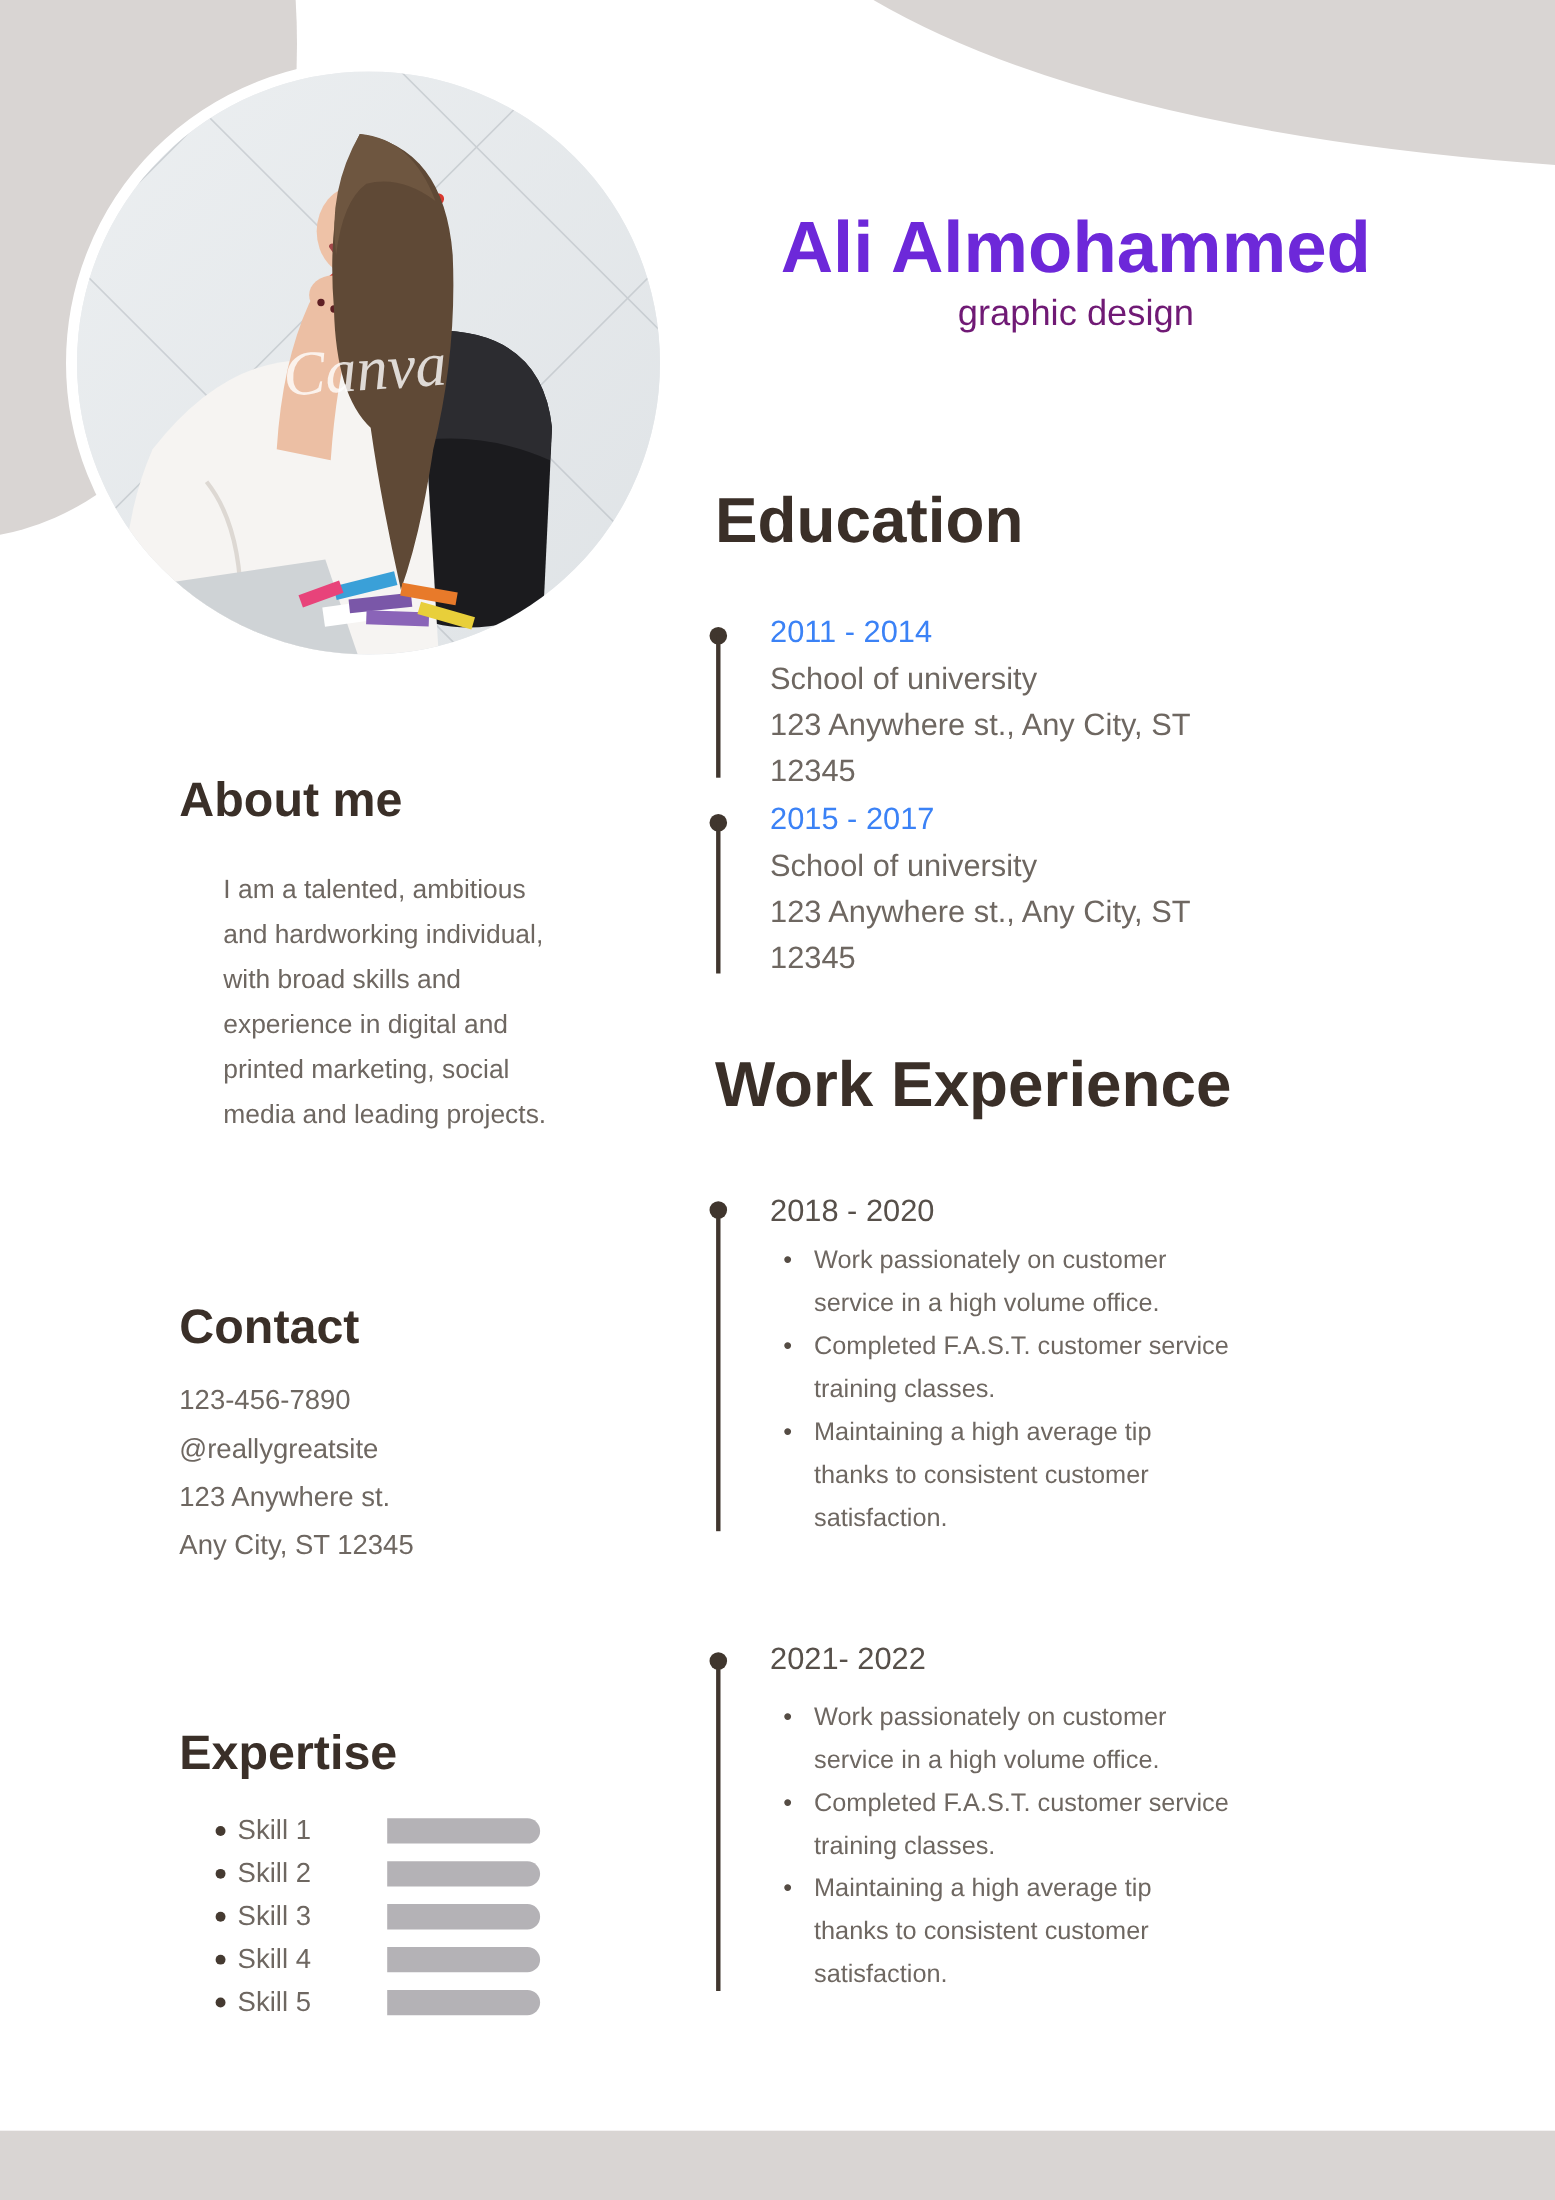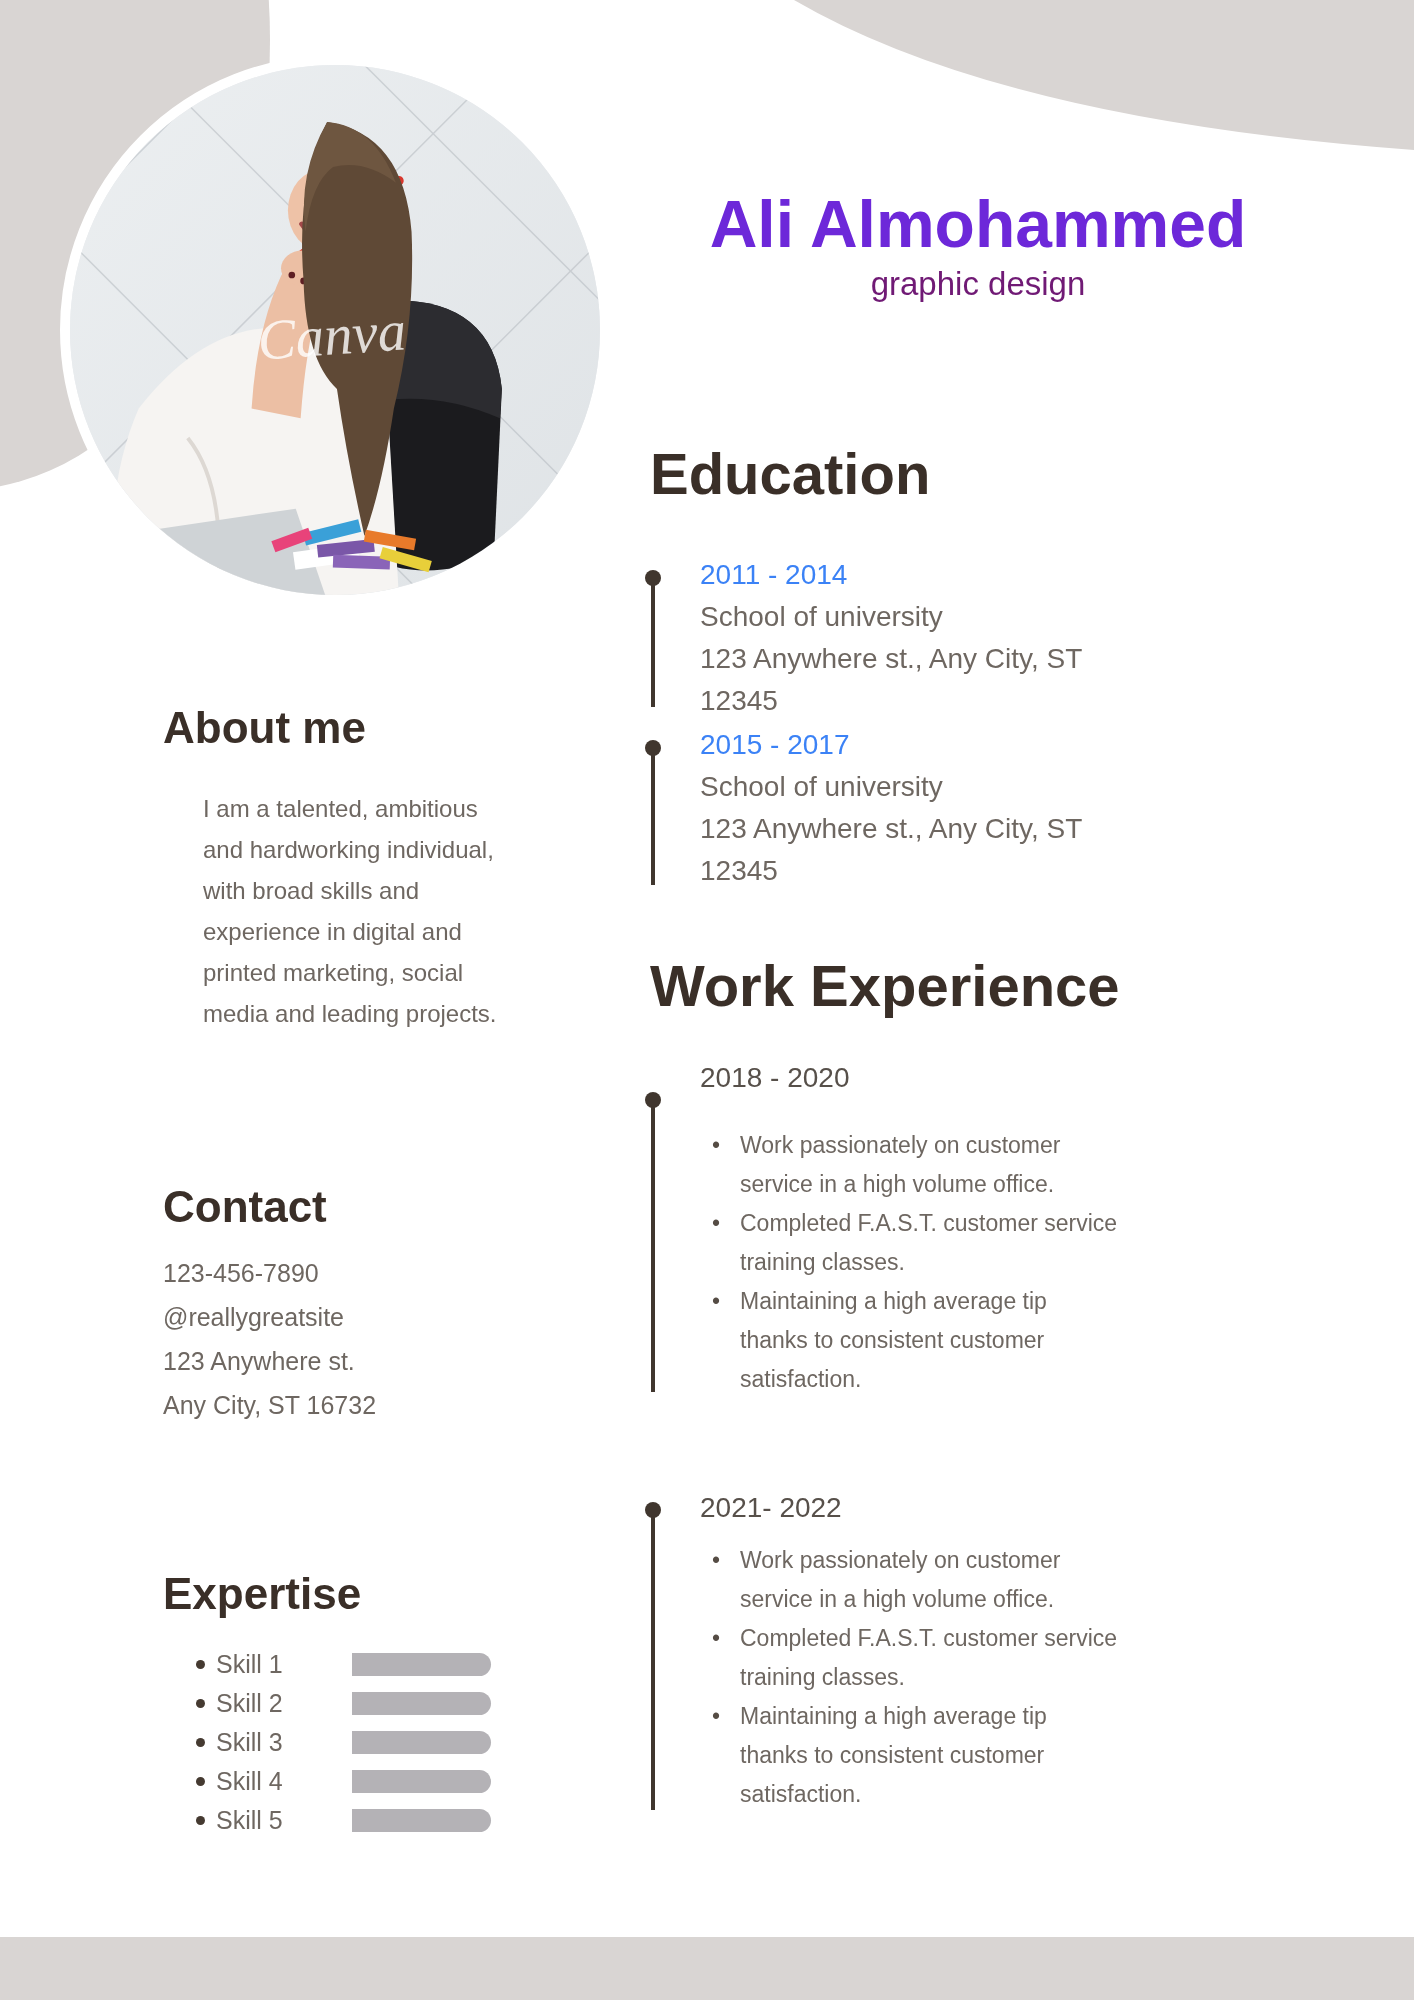--- a/index.html
+++ b/index.html
@@ -46,21 +46,21 @@
   .tl-line{position:absolute;width:4px;background:#40362e;left:651px;z-index:3;}
   .dot-e1{top:570px;}  .line-e1{top:578px;height:129px;}
   .dot-e2{top:740px;}  .line-e2{top:748px;height:137px;}
   .dot-w1{top:1092px;} .line-w1{top:1100px;height:292px;}
   .dot-w2{top:1502px;} .line-w2{top:1510px;height:300px;}
   
   .entry{position:absolute;left:700px;width:430px;font-size:28px;line-height:42px;color:#6e6761;z-index:3;}
   .entry .dates{color:#3b82f6;}
   #edu-e1{top:554px;} #edu-e2{top:724px;}
   .w-dates{position:absolute;left:700px;font-size:28px;line-height:42px;color:#57504a;z-index:3;}
-  #w1-dates{top:1057px;} #w2-dates{top:1487px;}
+  #w1-dates{top:1080px;} #w2-dates{top:1487px;}
   ul.bullets{position:absolute;left:700px;width:418px;margin:0;padding:0;list-style:none;
              font-size:23px;line-height:39px;color:#6e6761;z-index:3;}
   #w1-bullets{top:1126px;} #w2-bullets{top:1541px;}
   ul.bullets li{position:relative;padding-left:40px;}
   ul.bullets li::before{content:"\2022";position:absolute;left:12px;top:0;color:#554c44;}
   .wm{font-family:"Liberation Serif", serif;font-style:italic;}
 </style>
 </head>
 <body>
 
@@ -130,21 +130,21 @@
   <div class="job-title">graphic design</div>
 
   <h2 class="sec left" id="about-h">About me</h2>
   <div class="body-text about-p">I am a talented, ambitious and hardworking individual, with broad skills and experience in digital and printed marketing, social media and leading projects.</div>
 
   <h2 class="sec left" id="contact-h">Contact</h2>
   <div class="body-text contact-lines">
     <div>123-456-7890</div>
     <div>@reallygreatsite</div>
     <div>123 Anywhere st.</div>
-    <div>Any City, ST 16732</div>
+    <div>Any City, ST 12345</div>
   </div>
 
   <h2 class="sec left" id="expertise-h">Expertise</h2>
   <div class="skills">
     <div class="skill-row">
       <span class="skill-dot"></span>
       <span class="skill-label">Skill 1</span>
       <span class="skill-bar"><span class="skill-fill" style="width: 80%;"></span></span>
     </div>
     <div class="skill-row">

